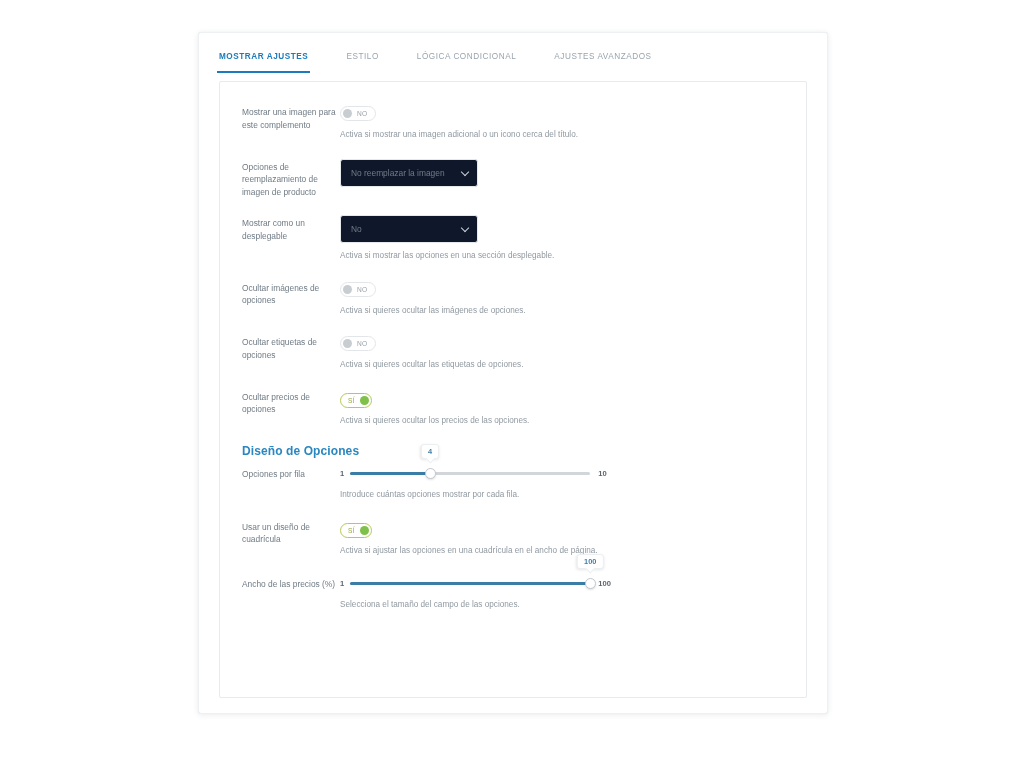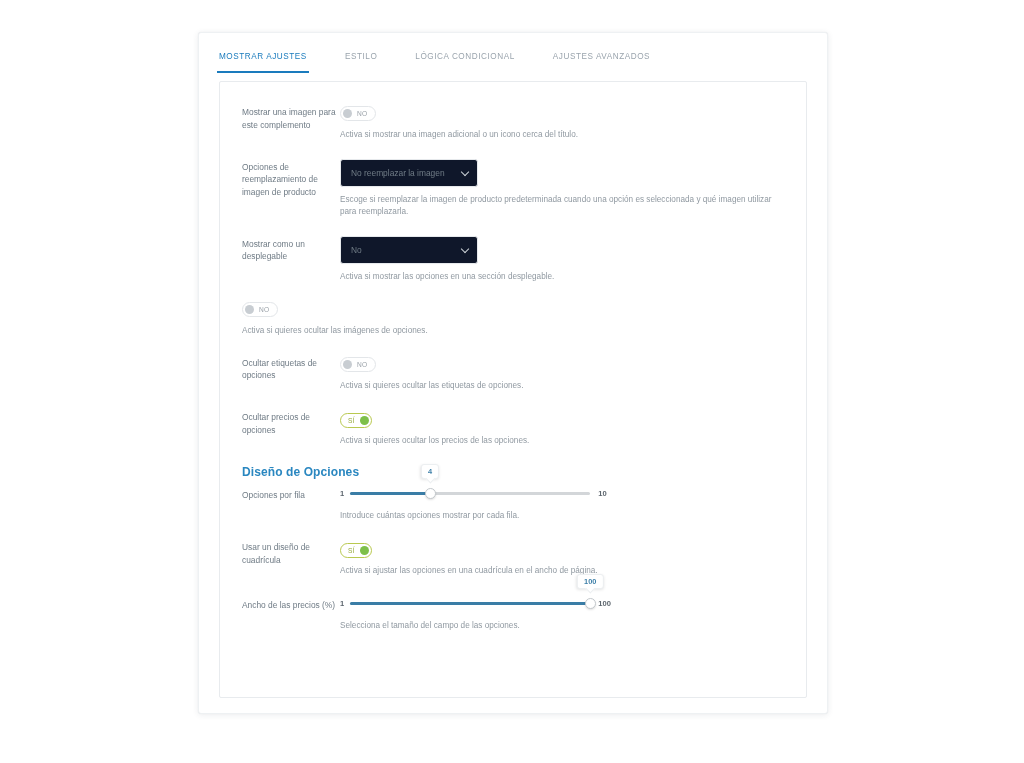--- a/index.html
+++ b/index.html
@@ -47,21 +47,21 @@
     letter-spacing: 0.55px;
     color: #9aa4ad;
     padding: 19px 0 12px 0;
     margin-right: 38px;
     white-space: nowrap;
     cursor: pointer;
     font-weight: 400;
   }
   .tab.active {
     color: #1a7bbd;
-    font-weight: normal;
+    font-weight: bold;
   }
   .tab.active::after {
     content: "";
     position: absolute;
     left: -2px;
     right: -2px;
     bottom: 0;
     height: 2px;
     background: #1a7bbd;
   }
@@ -283,36 +283,36 @@
         </div>
       </div>
 
       <div class="row">
         <div class="row-label">Opciones de reemplazamiento de imagen de producto</div>
         <div class="row-body">
           <div class="select w-wide">
             <span>No reemplazar la imagen</span>
             <span class="chev"></span>
           </div>
-          <div class="help">Escoge si reemplazar la imagen de producto predeterminada cuando una opción es seleccionada y qué imagen utilizar para reemplazarla.</div>
         </div>
       </div>
 
       <div class="row">
         <div class="row-label">Mostrar como un desplegable</div>
         <div class="row-body">
           <div class="select w-narrow">
             <span>No</span>
             <span class="chev"></span>
           </div>
           <div class="help">Activa si mostrar las opciones en una sección desplegable.</div>
         </div>
       </div>
 
       <div class="row">
+        <div class="row-label">Ocultar imágenes de opciones</div>
         <div class="row-body">
           <div class="toggle off">
             <span class="knob"></span>
             <span class="tlabel">NO</span>
           </div>
           <div class="help">Activa si quieres ocultar las imágenes de opciones.</div>
         </div>
       </div>
 
       <div class="row">

